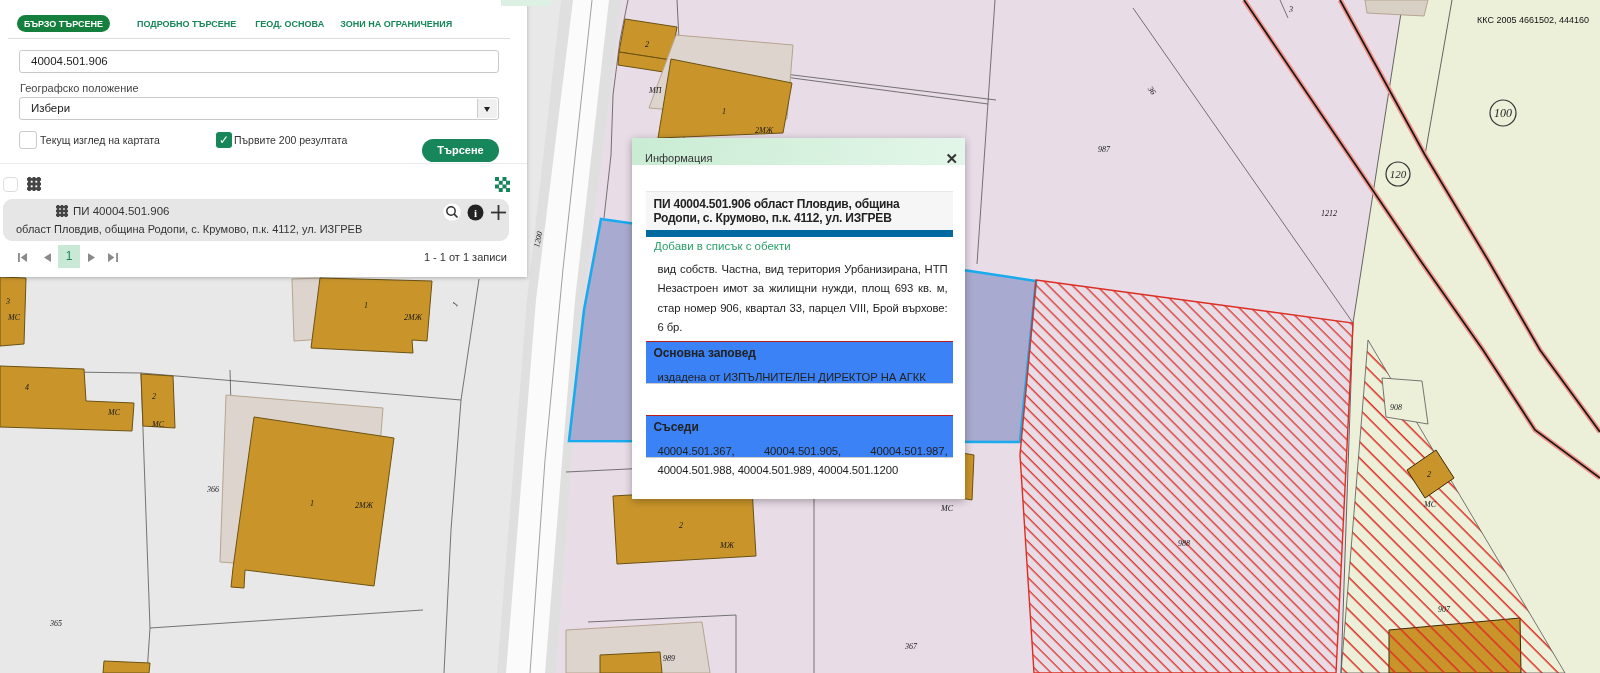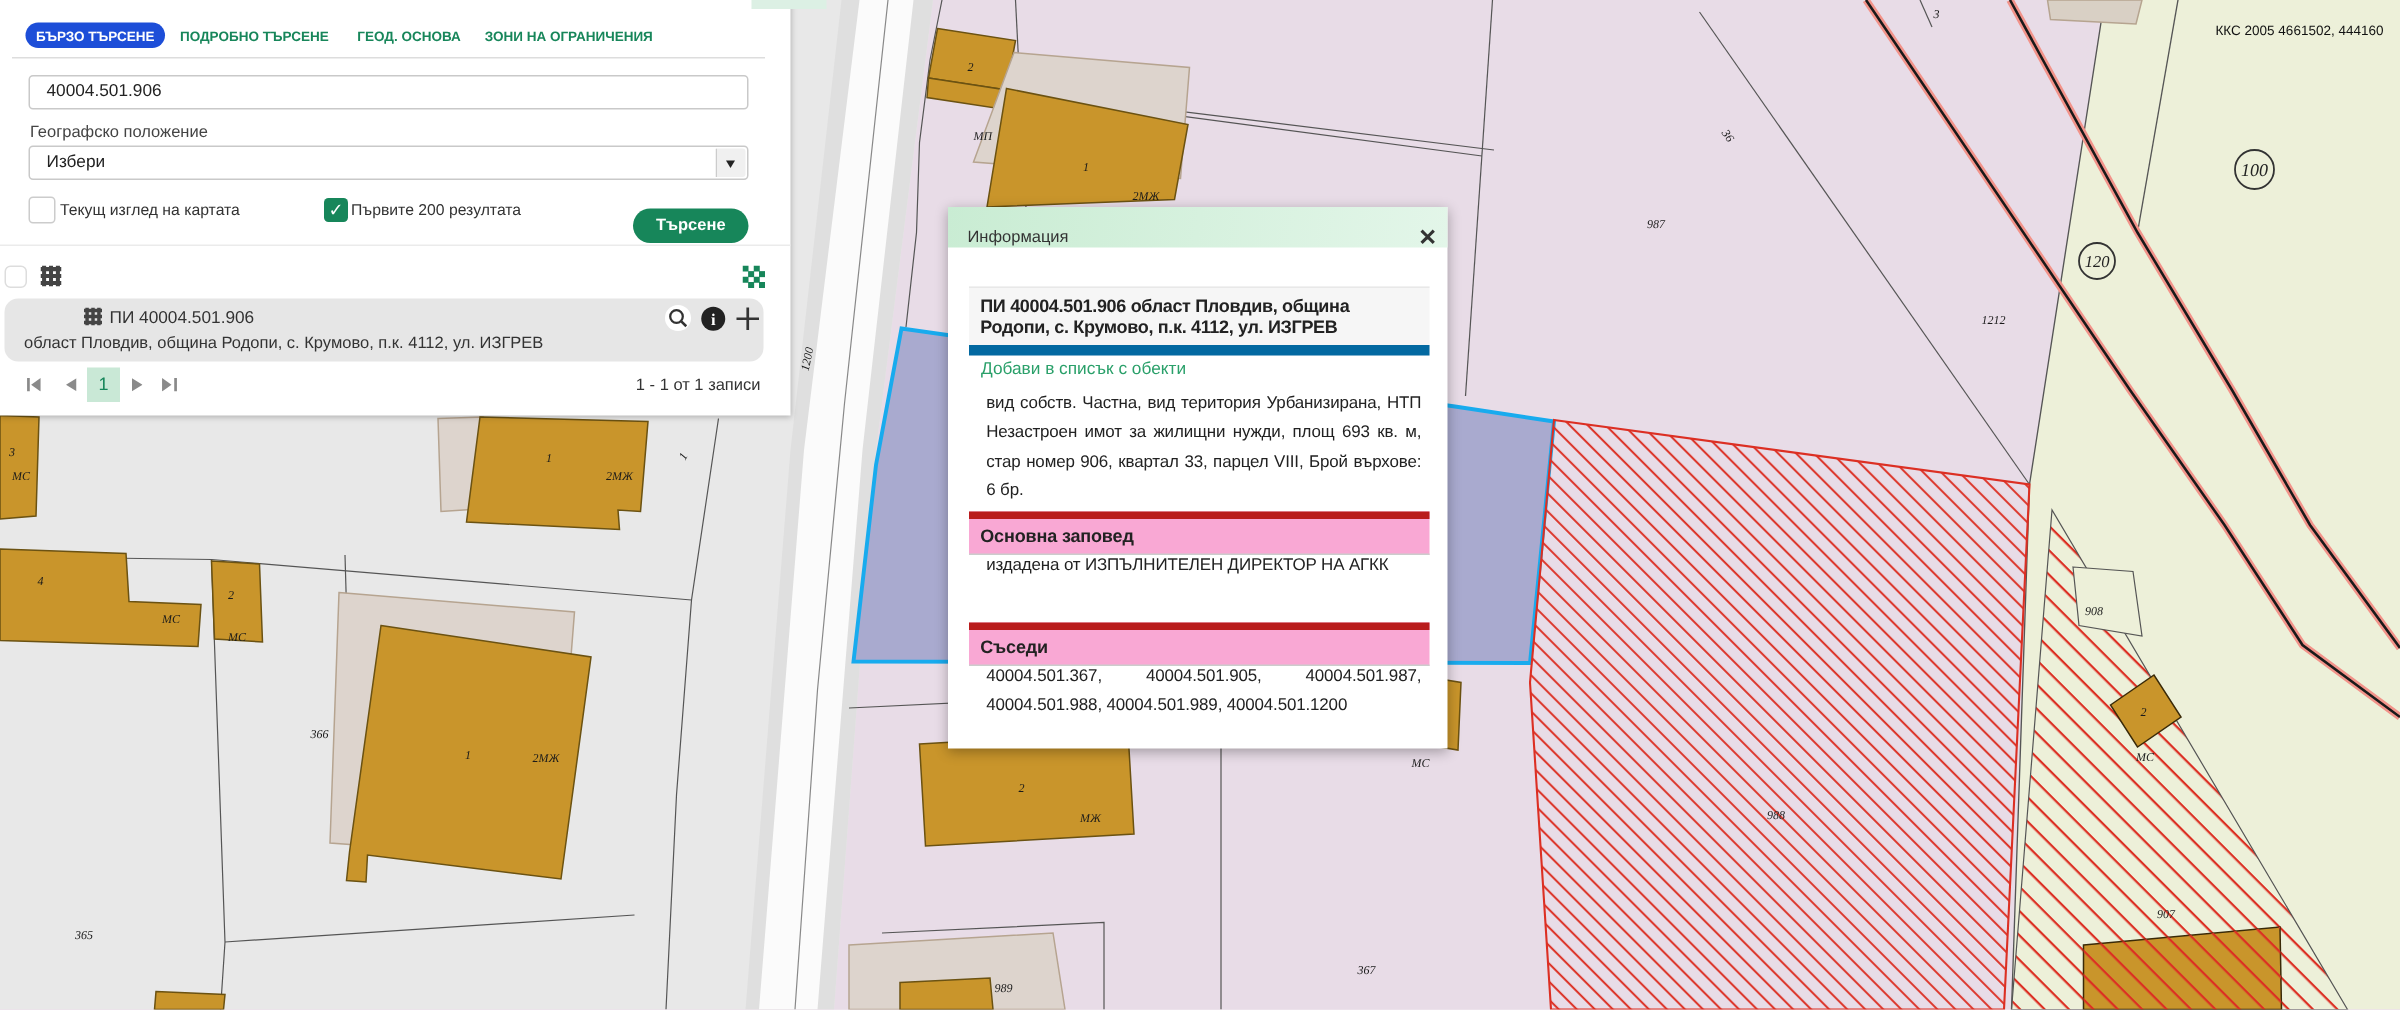--- a/index.html
+++ b/index.html
@@ -1,21 +1,21 @@
 <!DOCTYPE html>
 <html><head>
 <meta charset="utf-8">
 <style>
   html,body{margin:0;padding:0;}
   body{font-family:"Liberation Sans",sans-serif;}
   .stage{position:relative;width:1600px;height:673px;overflow:hidden;background:#e8dce7;}
   .stage > svg.map{position:absolute;left:0;top:0;}
   .panel{position:absolute;left:0;top:0;width:527px;height:277px;background:#fff;box-shadow:0 1px 4px rgba(0,0,0,.25);}
   .tabs{position:absolute;left:17px;top:15px;height:17px;white-space:nowrap;font-size:0;}
-  .tab-pill{display:inline-block;background:#1d4ed8;color:#fff;font-size:9px;font-weight:bold;border-radius:9px;padding:4px 7px 3px;}
+  .tab-pill{display:inline-block;background:#15803d;color:#fff;font-size:9px;font-weight:bold;border-radius:9px;padding:4px 7px 3px;}
   .tab{display:inline-block;color:#17865a;font-size:9px;font-weight:bold;padding:4px 0 3px;}
   .pdiv{position:absolute;left:8px;right:17px;top:38px;border-top:1px solid #ddd;}
   .inp{position:absolute;left:19px;top:50px;width:467px;height:21px;border:1px solid #c9c9c9;border-radius:3px;font-size:11.5px;color:#222;line-height:21px;padding-left:11px;}
   .lbl{position:absolute;left:20px;top:82px;font-size:11px;color:#444;}
   .sel{position:absolute;left:19px;top:97px;width:467px;height:21px;border:1px solid #c9c9c9;border-radius:3px;font-size:11.5px;color:#222;line-height:21px;padding-left:11px;}
   .selbtn{position:absolute;right:1px;top:1px;width:19px;height:19px;background:#f0f0f0;border-left:1px solid #ccc;border-radius:0 2px 2px 0;}
   .selarr{position:absolute;left:6px;top:8px;width:0;height:0;border-left:3.8px solid transparent;border-right:3.8px solid transparent;border-top:5px solid #222;}
   .optrow{position:absolute;left:19px;top:131px;width:489px;height:20px;}
   .cb{position:absolute;left:0;top:0;width:16px;height:16px;border:1px solid #ccc;border-radius:3px;background:#fff;}
   .cbc{position:absolute;left:197px;top:1px;width:16px;height:16px;background:#17865a;border-radius:3px;color:#fff;font-size:12px;line-height:16px;text-align:center;}
@@ -38,21 +38,21 @@
     .pgtext{position:absolute;right:0;top:2px;}
   .popup{position:absolute;left:632px;top:138px;width:333px;height:361px;background:#fff;box-shadow:0 2px 8px rgba(0,0,0,.3);}
   .phead{position:absolute;left:0;top:0;right:0;height:27px;background:linear-gradient(100deg,#c9ecd3,#e3f6e9);font-size:11px;color:#333;line-height:41px;padding-left:13px;}
   .pclose{position:absolute;right:7px;top:0;font-size:15px;font-weight:600;color:#333;}
   .pbody{position:absolute;left:13px;top:41px;right:10px;bottom:0;}
   .ptitle{position:absolute;left:0.5px;top:12px;width:291px;background:#f6f6f6;border-top:1px solid #e8e8e8;border-bottom:7px solid #0369a1;padding:5px 8px;font-size:12px;letter-spacing:-0.22px;font-weight:bold;color:#222;line-height:14px;}
   .plink{position:absolute;left:9px;top:61px;font-size:11.5px;color:#2aa06a;}
   .ppar{position:absolute;left:12.5px;width:290px;font-size:11.3px;letter-spacing:-0.1px;color:#222;line-height:19.4px;}
   .ppar:nth-of-type(3){top:81px;}
   .jl{text-align:justify;text-align-last:justify;}
-  .psec{position:absolute;left:0.5px;width:291px;background:#f9a8d4;border-top:5px solid #b91c1c;border-bottom:1px solid #ccc;padding:4px 8px 5px;font-size:12px;letter-spacing:-0.1px;font-weight:bold;color:#222;}
+  .psec{position:absolute;left:0.5px;width:291px;background:#3b82f6;border-top:1px solid #b91c1c;border-bottom:1px solid #ccc;padding:4px 8px 23px;font-size:12px;letter-spacing:-0.1px;font-weight:bold;color:#222;}
   .psec:nth-of-type(4){top:162px;}
   .ppar:nth-of-type(5){top:189px;}
   .psec:nth-of-type(6){top:236px;}
   .ppar:nth-of-type(7){top:263px;}
 </style>
 </head>
 <body>
 <div class="stage">
 
 <svg class="map" width="1600" height="673" viewBox="0 0 1600 673">
@@ -213,21 +213,21 @@
 </svg>
 
 <div style="position:absolute;left:501px;top:0;width:50px;height:6px;background:#dcf0e4;z-index:30;"></div>
 
 <div class="panel">
 
   <div class="tabs">
     
     <span class="tab-pill">БЪРЗО ТЪРСЕНЕ</span>
     
-    <span class="tab" style="margin-left:10px;">ПОДРОБНО ТЪРСЕНЕ</span>
+    <span class="tab" style="margin-left:27px;">ПОДРОБНО ТЪРСЕНЕ</span>
     
     <span class="tab" style="margin-left:19px;">ГЕОД. ОСНОВА</span>
     
     <span class="tab" style="margin-left:16px;">ЗОНИ НА ОГРАНИЧЕНИЯ</span>
   </div>
 
   <div class="pdiv"></div>
 
   <div class="inp">40004.501.906</div>
 

